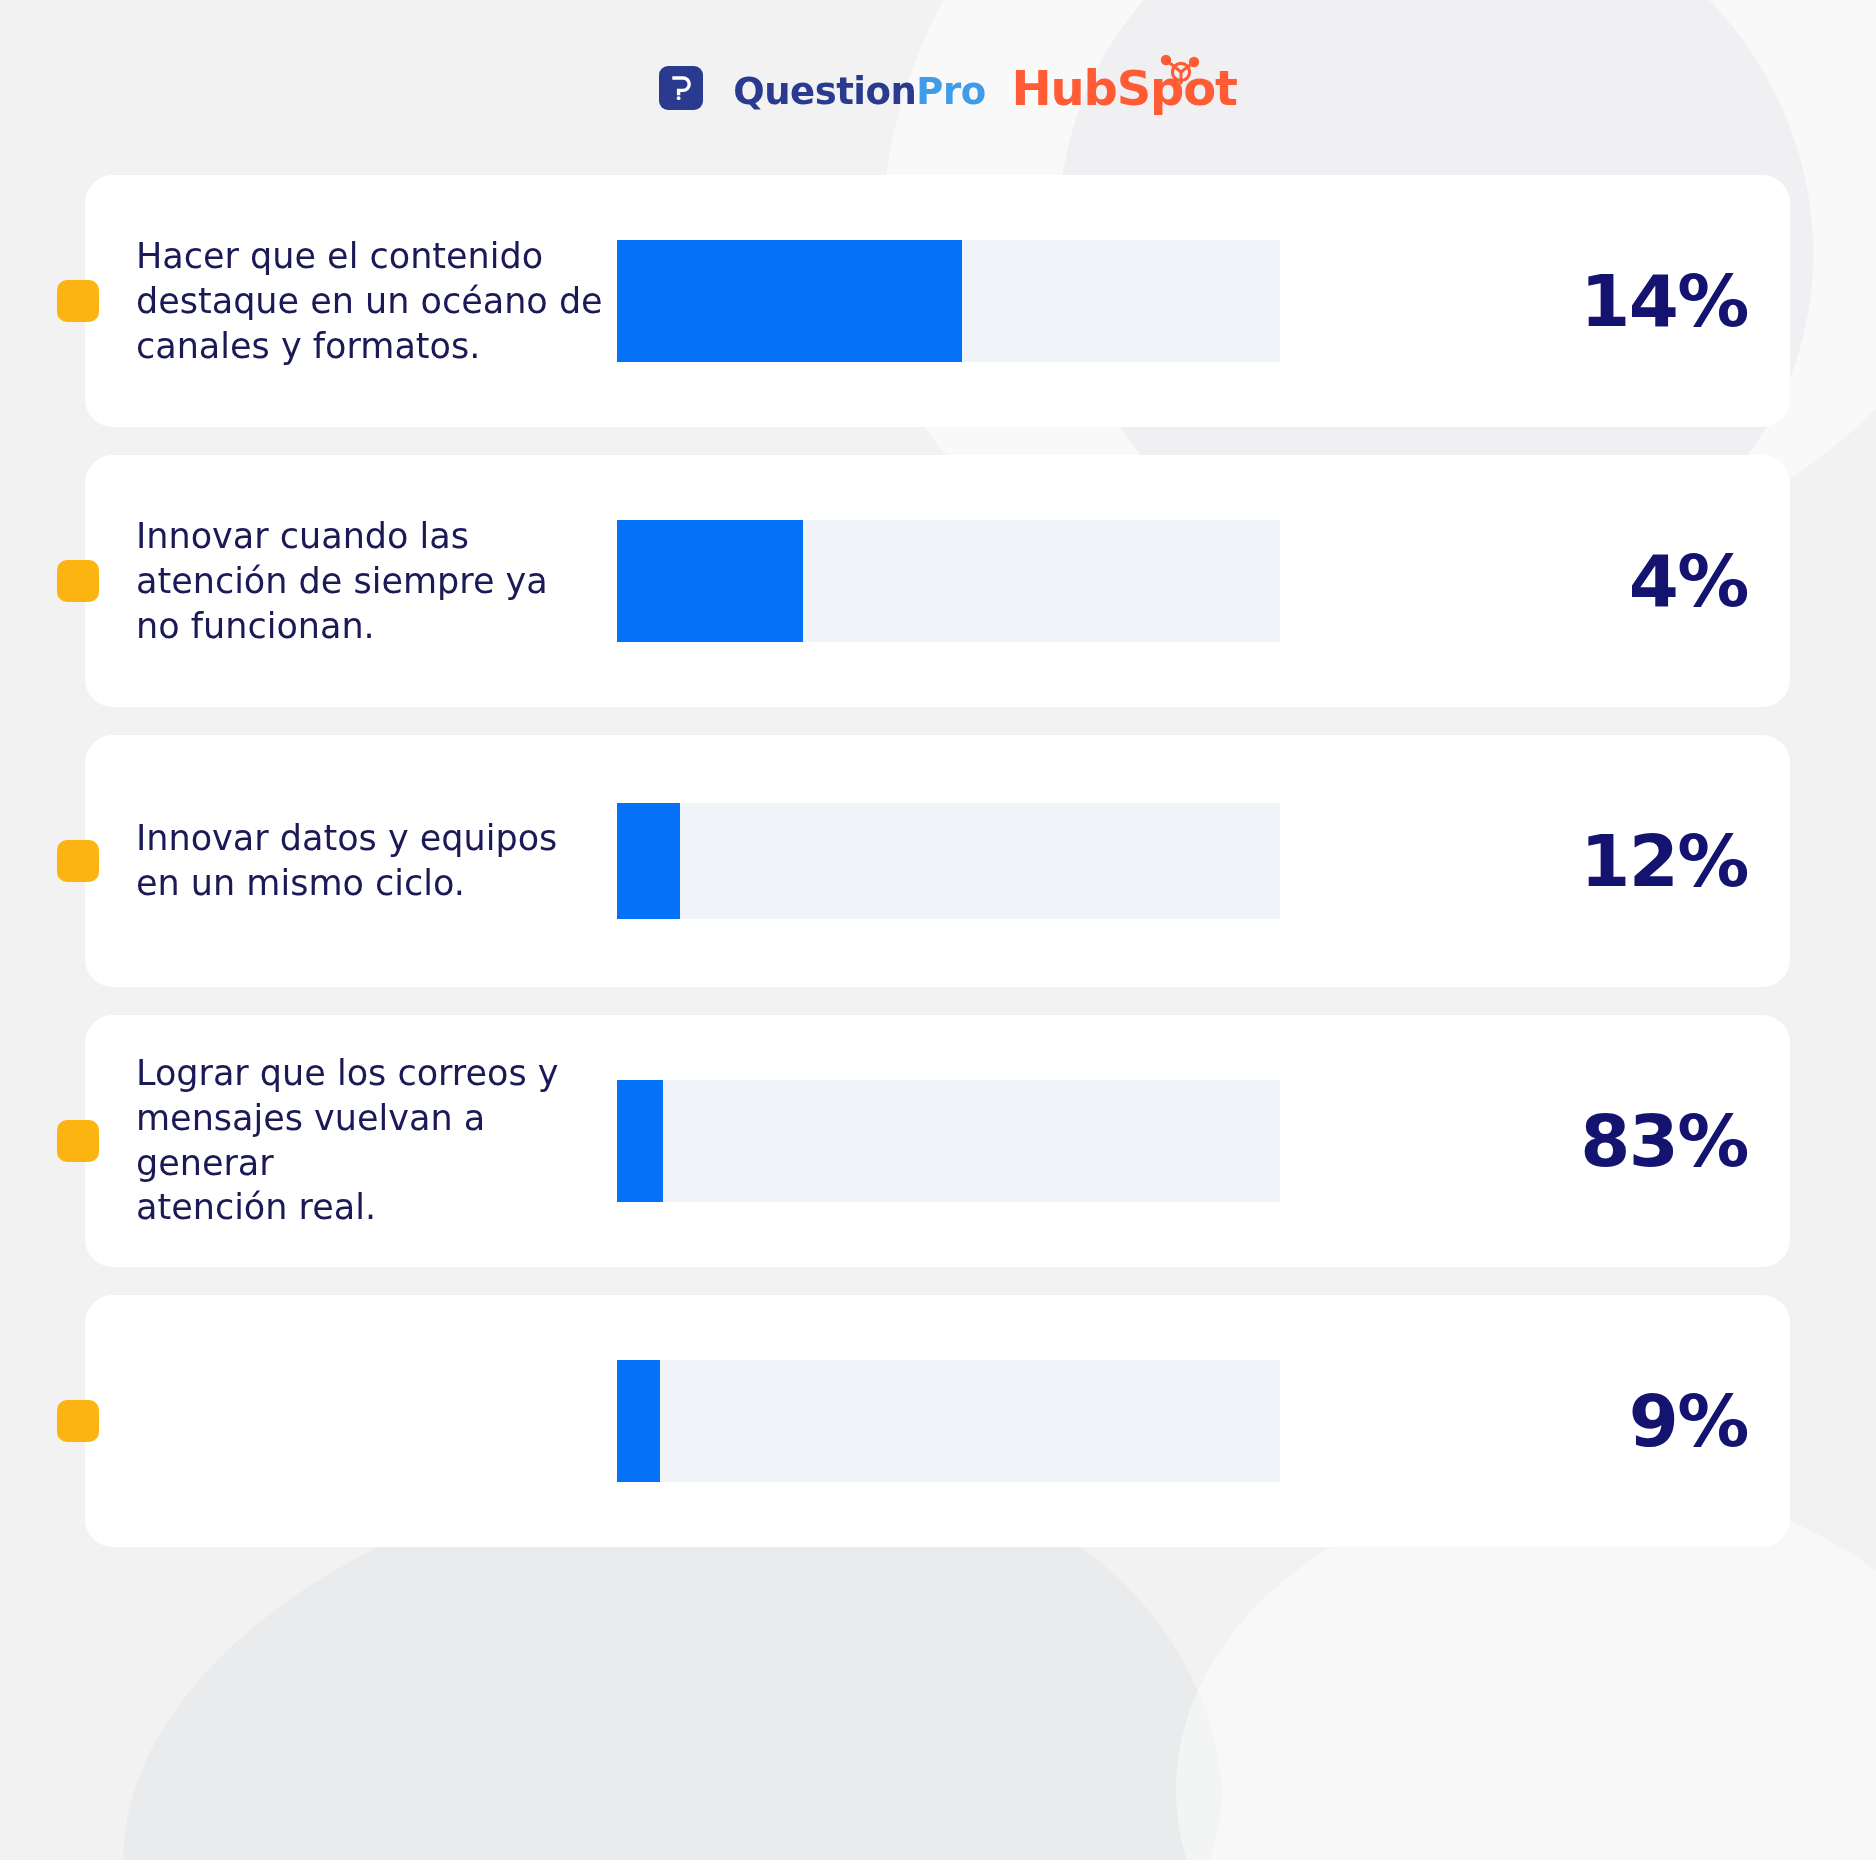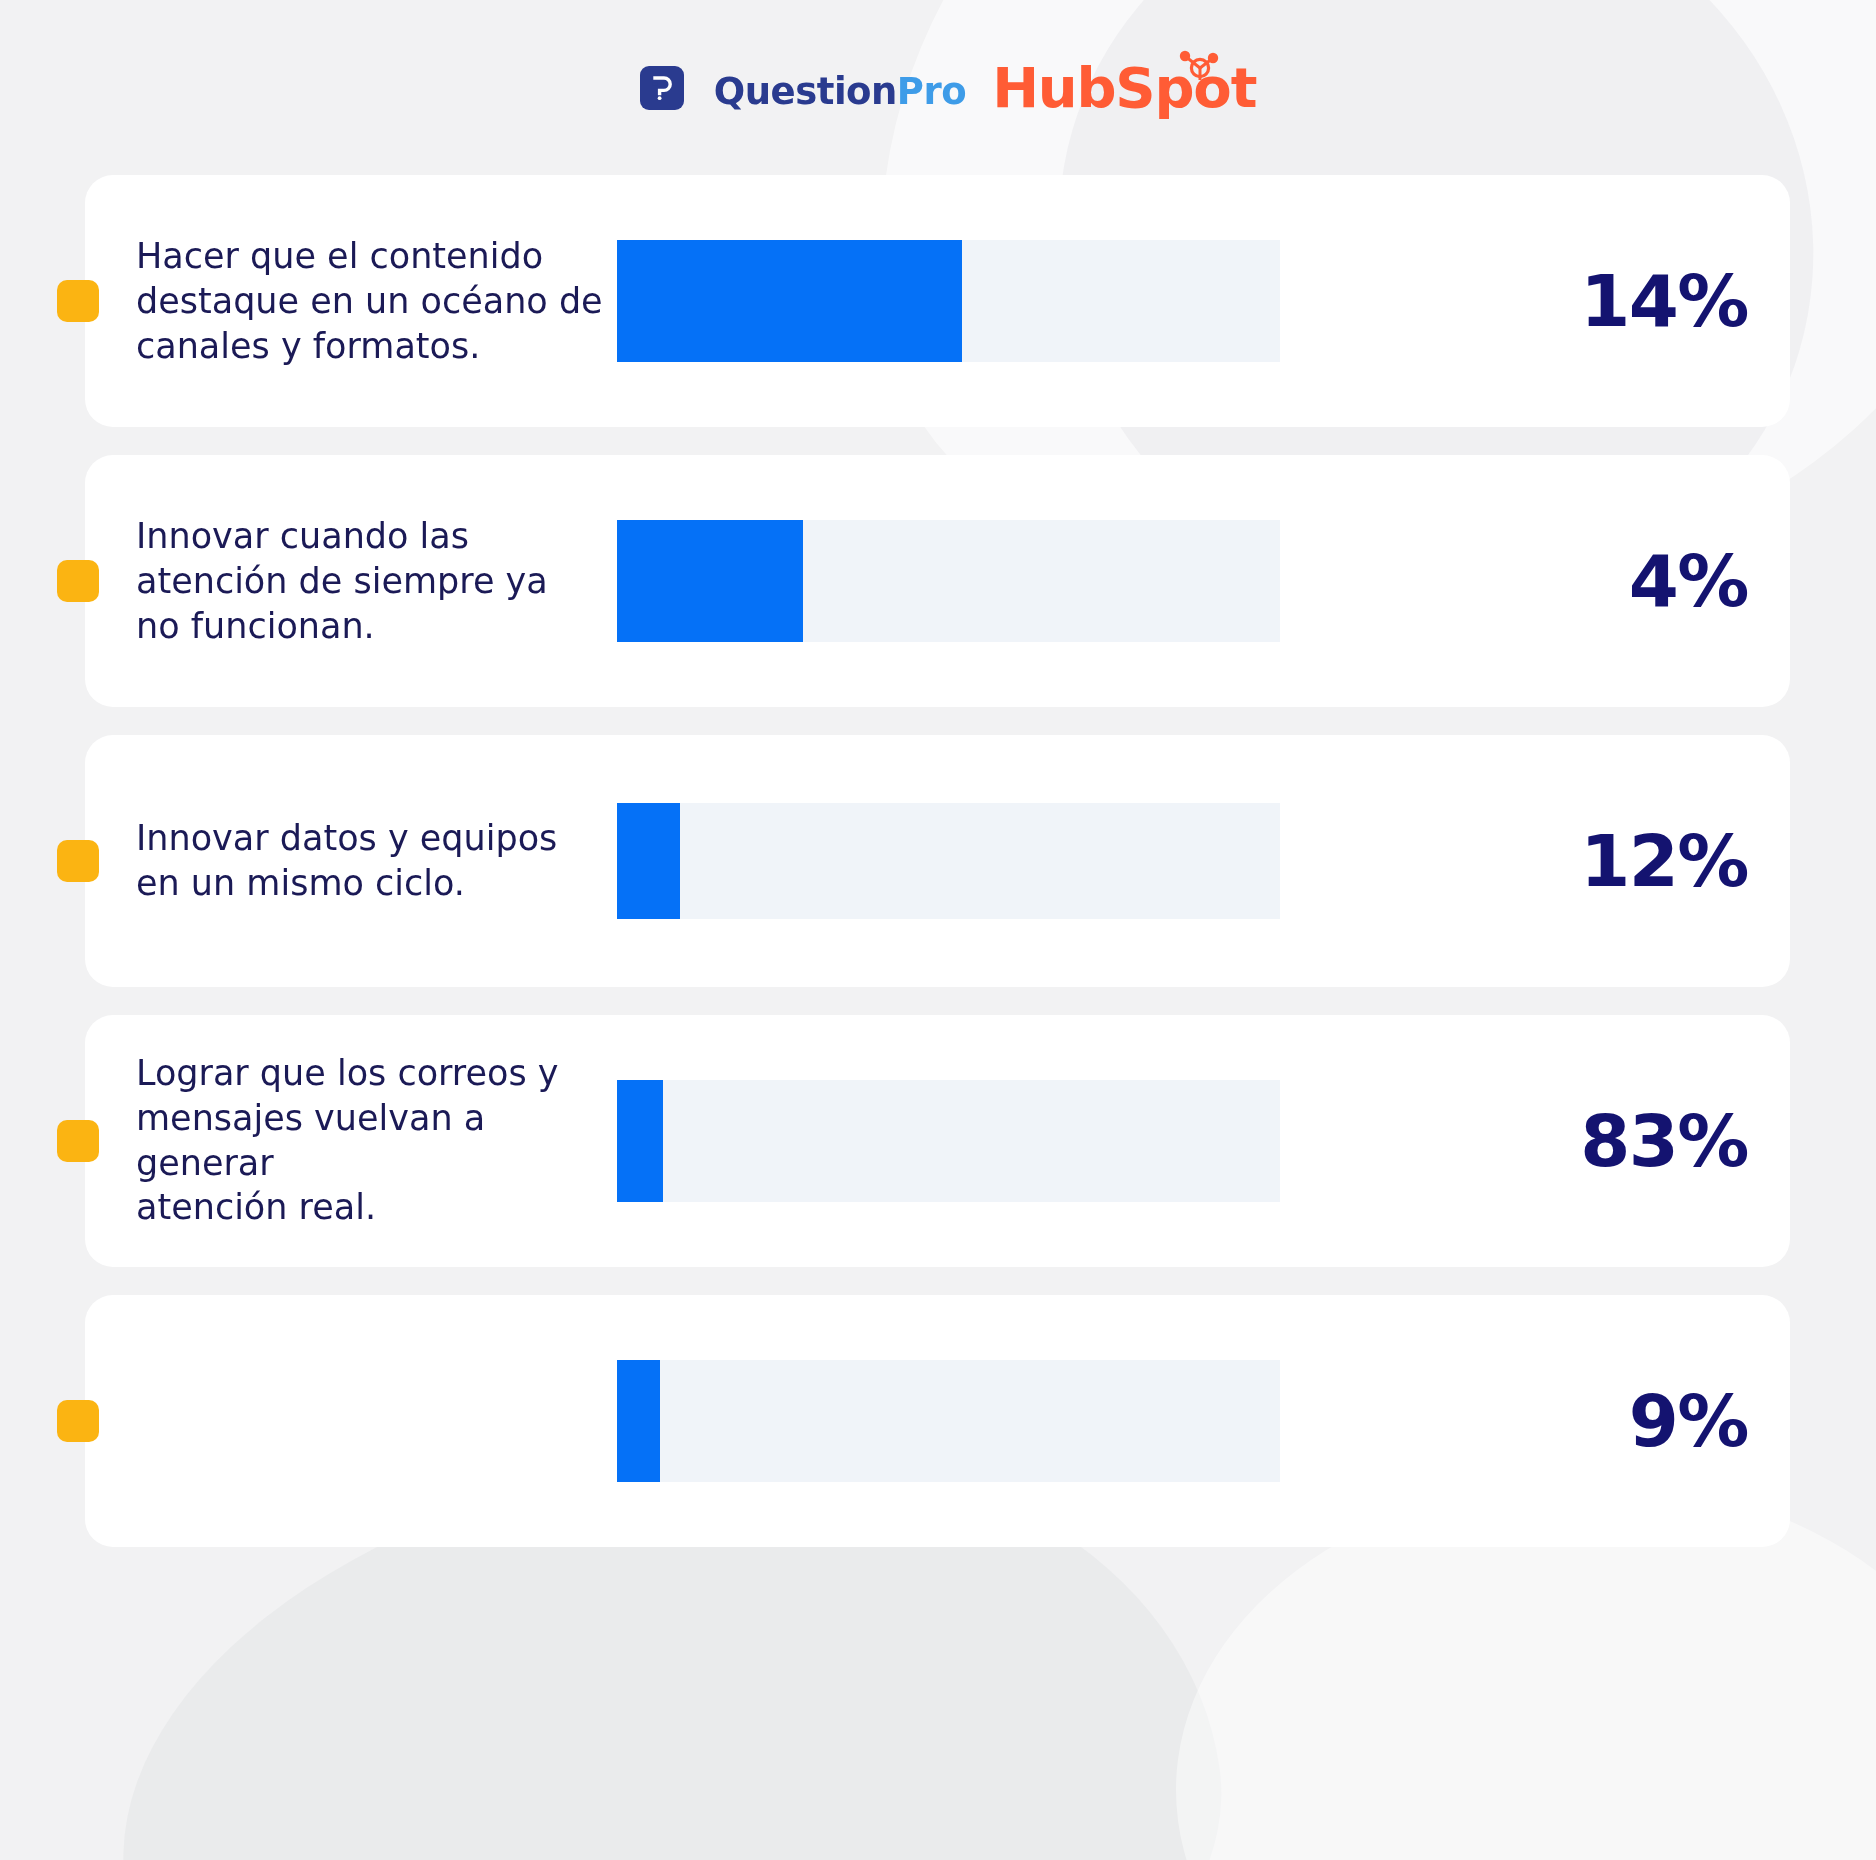--- a/index.html
+++ b/index.html
@@ -107,21 +107,21 @@
   }
   .qp-word-dark { color: #2a3b8f; }
   .qp-word-light { color: #3e9ce8; }
 
   .hs-lockup {
     display: flex;
     align-items: center;
     position: relative;
   }
   .hs-wordmark {
-    font-size: 56px;
+    font-size: 48px;
     font-weight: bold;
     color: #ff5c35;
     letter-spacing: -1.2px;
     line-height: 1;
   }
   .hs-sprocket {
     position: absolute;
     right: 36px;
     top: -11px;
     width: 44px;

